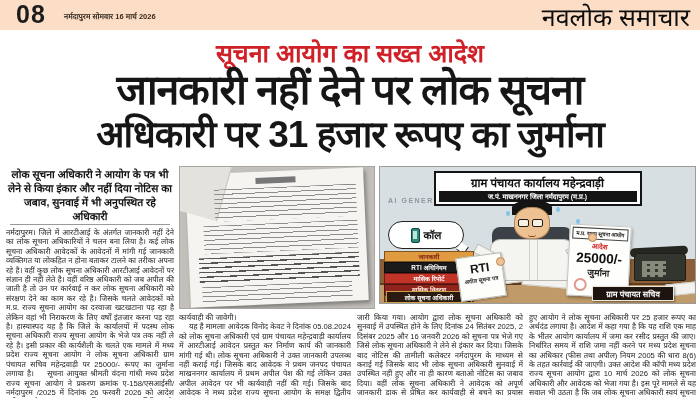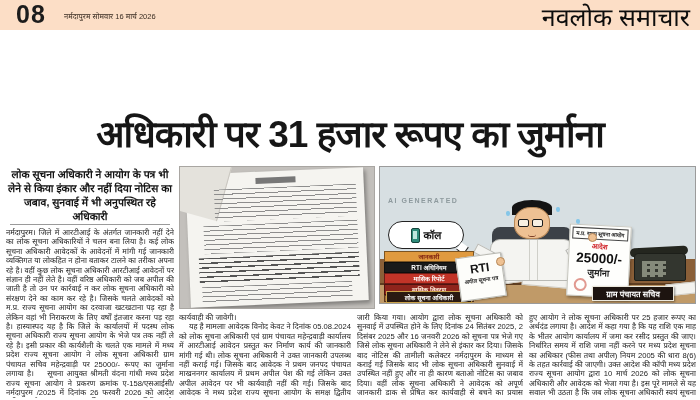--- a/index.html
+++ b/index.html
@@ -3,21 +3,21 @@
 <meta charset="utf-8">
 <style>
   * { margin:0; padding:0; box-sizing:border-box; }
   html,body { width:700px; height:400px; }
   body { font-family:"Liberation Sans","DejaVu Sans",sans-serif; background:#ffffff; position:relative; overflow:hidden; }
   .page { position:absolute; inset:0; width:700px; height:344px; background:#fff; }
 
   
   .masthead { position:absolute; left:0; top:0; width:700px; height:30px; background:#fcdec6; }
   .page-num { position:absolute; left:16px; top:0px; font-size:25px; font-weight:bold; color:#1c1c1c; letter-spacing:1px; }
-  .dateline { position:absolute; left:64px; top:11px; font-size:7.5px; font-weight:normal; color:#3a2d22; }
+  .dateline { position:absolute; left:64px; top:11px; font-size:7.5px; font-weight:bold; color:#3a2d22; }
   .paper-name { position:absolute; right:10px; top:-1px; font-size:25px; font-weight:400; color:#0d0d0d; }
 
   
   .kicker { position:absolute; left:0; top:35px; width:700px; text-align:center; font-size:25px; font-weight:900; color:#cf2127; }
   .headline1 { position:absolute; left:0; top:67px; width:700px; text-align:center; font-size:41px; line-height:46px; font-weight:900; color:#161616; letter-spacing:-1px; }
   .headline2 { position:absolute; left:0; top:113px; width:700px; text-align:center; font-size:37px; line-height:44px; font-weight:900; color:#161616; letter-spacing:-1px; }
 
   
   .subhead { position:absolute; left:6px; top:167px; width:168px; text-align:center; font-size:10.5px; line-height:14px; font-weight:bold; color:#141414; }
   .subhead-rule { position:absolute; left:10px; top:224px; width:160px; border-top:1px solid #9a9a9a; }
@@ -97,20 +97,22 @@
 <body>
 
 <div class="page">
 
   <div class="masthead">
     <div class="page-num">08</div>
     <div class="dateline">नर्मदापुरम सोमवार 16 मार्च 2026</div>
     <div class="paper-name">नवलोक समाचार</div>
   </div>
 
+  <div class="kicker">सूचना आयोग का सख्त आदेश</div>
+  <div class="headline1">जानकारी नहीं देने पर लोक सूचना</div>
   <div class="headline2">अधिकारी पर 31 हजार रूपए का जुर्माना</div>
 
   <div class="subhead">लोक सूचना अधिकारी ने आयोग के पत्र भी लेने से किया इंकार और नहीं दिया नोटिस का जबाव, सुनवाई में भी अनुपस्थित रहे अधिकारी</div>
   <div class="subhead-rule"></div>
   <div class="bodycol col1">
     <b>नर्मदापुरम।</b><span> जिले में आरटीआई के अंतर्गत जानकारी नहीं देने का लोक सूचना अधिकारियों ने चलन बना लिया है। कई लोक सूचना अधिकारी आवेदकों के आवेदनों में मांगी गई जानकारी व्यक्तिगत या लोकहित न होना बताकर टालने का तरीका अपना रहे है। वहीं कुछ लोक सूचना अधिकारी आरटीआई आवेदनों पर संज्ञान ही नहीं लेते है। वहीं वरिष्ठ अधिकारी को जब अपील की जाती है तो उन पर कार्रवाई न कर लोक सूचना अधिकारी को संरक्षण देने का काम कर रहे है। जिसके चलते आवेदकों को म.प्र. राज्य सूचना आयोग का दरवाजा खटखटाना पड़ रहा है लेकिन वहां भी निराकरण के लिए वर्षों इंतजार करना पड़ रहा है। हास्यास्पद यह है कि जिले के कार्यालयों में पदस्थ लोक सूचना अधिकारी राज्य सूचना आयोग के भेजे पत्र तक नहीं ले रहे है। इसी प्रकार की कार्यशैली के चलते एक मामले में मध्य प्रदेश राज्य सूचना आयोग ने लोक सूचना अधिकारी ग्राम पंचायत सचिव महेन्द्रवाड़ी पर 25000/- रूपए का जुर्माना लगाया है।</span>
     <span class="indent"></span><span>सूचना आयुक्त श्रीमती वंदना गांधी मध्य प्रदेश राज्य सूचना आयोग ने प्रकरण क्रमांक ए-158/एसआईसी/नर्मदापुरम /2025 में दिनांक 26 फरवरी 2026 को आदेश पारित करते हुए सूचना का अधिकार (अ.अ.) अधिनियम के तहत समय सीमा में जानकारी उपलब्ध नहीं कराने पर ओमप्रकाश यादव, लोक सूचना अधिकारी एवं ग्राम पंचायत सचिव पर 25 हजार रूपए का जुर्माना लगाया है। आयोग के पारित आदेश में स्पष्ट लेख किया गया है कि लोक सूचना अधिकारी को जुर्माने की राशि एक माह के भीतर जमा करना होगी अन्यथा नियमानुसार</span>
   </div>
 
   <div class="doc-photo">
@@ -127,20 +129,24 @@
   <div class="cartoon">
     <div class="desk-top"></div>
     <div class="desk-front"></div>
     <div class="scatter s1"></div>
     <div class="scatter s2"></div>
     <div class="scatter s3"></div>
     <div class="scatter s4"></div>
 
     <div class="ai-mark">AI GENERATED</div>
 
+    <div class="sign">
+      <div class="sign-l1">ग्राम पंचायत कार्यालय महेन्द्रवाड़ी</div>
+      <div class="sign-l2">ज.पं. माखननगर जिला नर्मदापुरम (म.प्र.)</div>
+    </div>
 
     <div class="bubble">
       <span class="phone-glyph"></span>
       <span class="bubble-text">कॉल</span>
     </div>
 
     <div class="chair"></div>
     <div class="man-hair"></div>
     <div class="man-head"></div>
     <div class="glasses">

